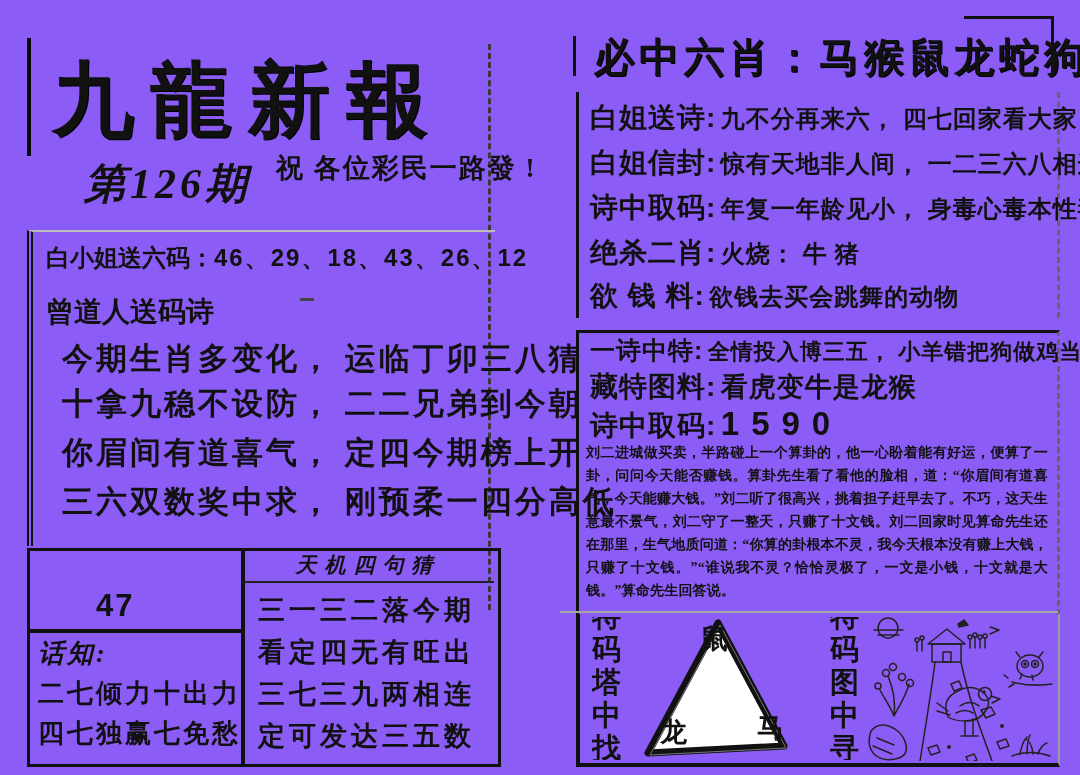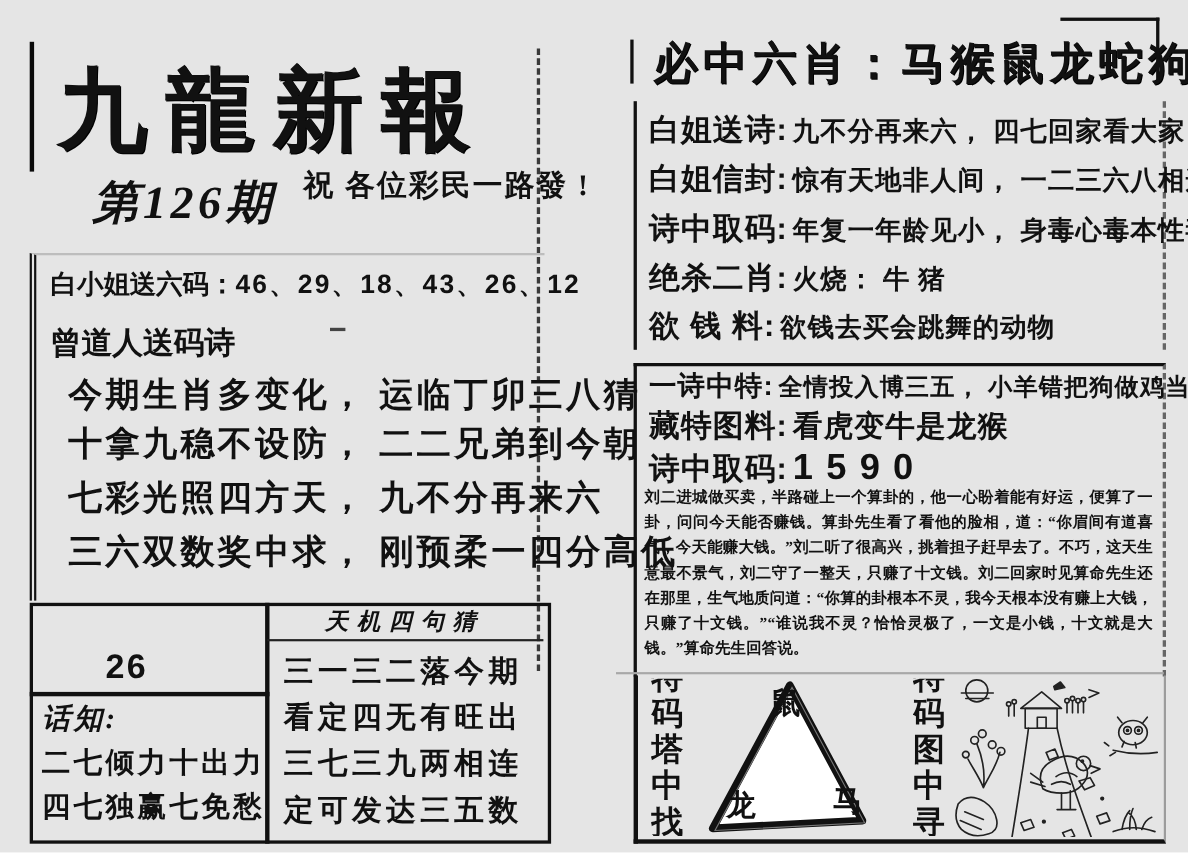--- a/index.html
+++ b/index.html
@@ -1,16 +1,16 @@
 <!DOCTYPE html>
 <html><head>
 <meta charset="utf-8">
 <style>
   html,body{margin:0;padding:0;background:#ffffff;}
-  #page{position:relative;width:1080px;height:775px;background:#e5e5e5;overflow:hidden;
+  #page{position:relative;width:1080px;height:775px;background:#8b5cf6;overflow:hidden;
         font-family:"Liberation Sans","DejaVu Sans",sans-serif;color:#111;}
   .abs{position:absolute;}
   .serif{font-family:"Liberation Serif","DejaVu Serif",serif;}
   .sans{font-family:"Liberation Sans","DejaVu Sans",sans-serif;}
 
   
   .masthead-bar{left:27px;top:38px;width:4px;height:118px;background:#0a0a0a;}
   .left-dashed-edge{left:488px;top:44px;height:566px;border-left:3px dashed #3a3a3a;}
   .masthead-title{left:52px;top:46px;font-size:82px;letter-spacing:16px;font-weight:900;
                   text-shadow:1px 1px 0 #000;}
@@ -84,25 +84,25 @@
 
   <div class="abs sixcodes sans">
     <span class="lbl">白小姐送六码：</span><span class="codes">46、29、18、43、26、12</span>
   </div>
 
   <div class="abs poem-header sans">曾道人送码诗</div>
   <div class="abs poem-tick"></div>
 
   <div class="abs poem-line serif" style="top:338px">今期生肖多变化， 运临丁卯三八猜</div>
   <div class="abs poem-line serif" style="top:383px">十拿九稳不设防， 二二兄弟到今朝</div>
-  <div class="abs poem-line serif" style="top:432px">七彩光照四方天， 九不分再来六</div>
+  <div class="abs poem-line serif" style="top:432px">你眉间有道喜气， 定四今期榜上开</div>
   <div class="abs poem-line serif" style="top:481px">三六双数奖中求， 刚预柔一四分高低</div>
 
   <div class="abs box lastspecial-box"></div>
-  <div class="abs lastspecial-value sans">26</div>
+  <div class="abs lastspecial-value sans">47</div>
 
   <div class="abs box notice-box"></div>
   <div class="abs notice-label serif">话知:</div>
   <div class="abs notice-line serif" style="top:676px">二七倾力十出力</div>
   <div class="abs notice-line serif" style="top:716px">四七独赢七免愁</div>
 
   <div class="abs box tianji-box"></div>
   <div class="abs tianji-header serif">天机四句猜</div>
   <div class="abs tianji-rule"></div>
   <div class="abs tianji-line serif" style="top:592px">三一三二落今期</div>

